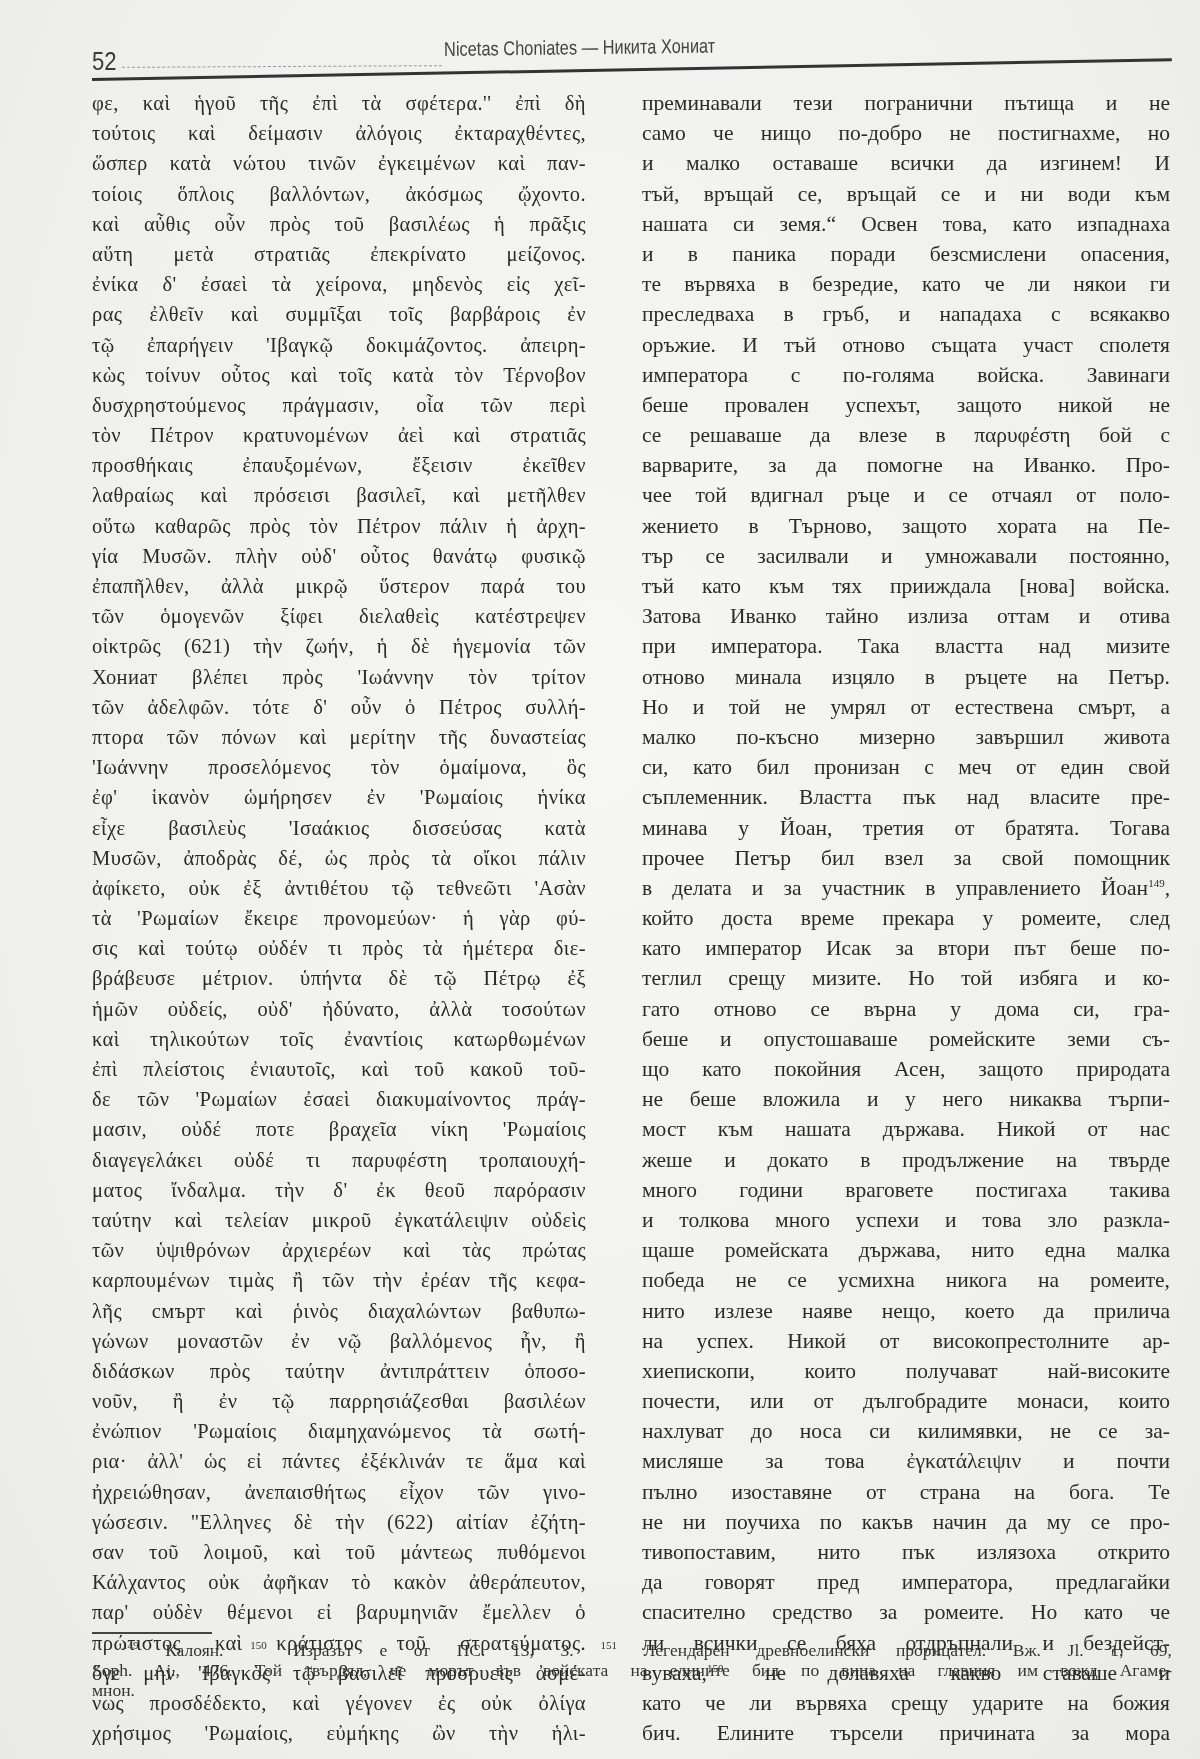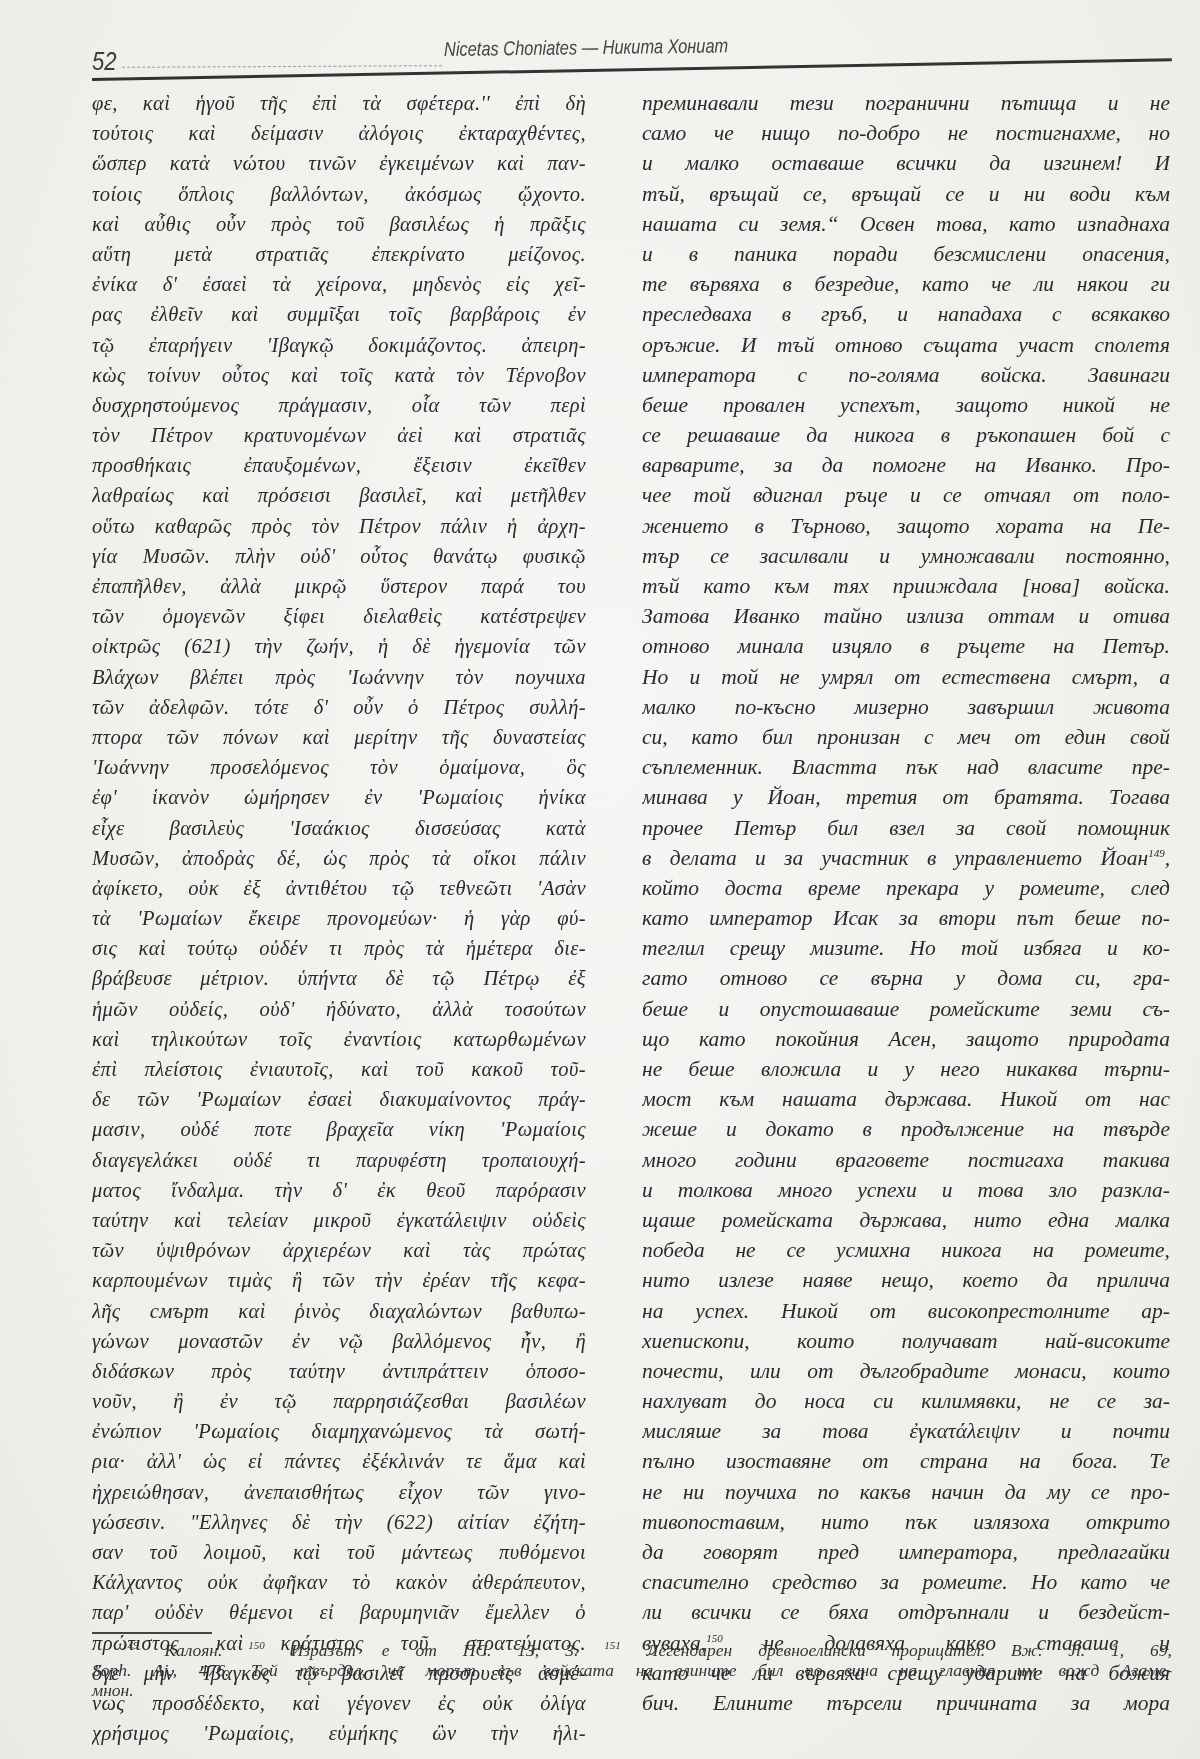--- a/index.html
+++ b/index.html
@@ -4,21 +4,21 @@
 <style>
   html, body { margin: 0; padding: 0; }
   body {
     width: 1200px; height: 1759px; overflow: hidden;
     background: #f2f2f0;
     font-family: "Liberation Serif", "DejaVu Serif", serif;
     color: #2a2a2a;
     position: relative;
   }
   .page { position: absolute; left: 0; top: 0; width: 1200px; height: 1759px;
-    background: radial-gradient(ellipse at 50% 40%, #f6f6f4 0%, #efefec 70%, #e9e9e6 100%); font-style: italic; }
+    background: radial-gradient(ellipse at 50% 40%, #f6f6f4 0%, #efefec 70%, #e9e9e6 100%); }
   .header { position: absolute; left: 92px; top: 18px; width: 1080px; height: 60px; }
   .page-number { position: absolute; left: 0; top: 28px; font-size: 26px;
     font-family: "Liberation Sans", sans-serif; color: #3a3a3a; transform: scaleX(0.85); transform-origin: left; }
   .running-head { position: absolute; left: 352px; top: 20px; font-size: 20px;
     font-family: "Liberation Sans", sans-serif; color: #444; transform: scaleX(0.82) rotate(-0.6deg); transform-origin: left; white-space: nowrap; }
   .rule-thin { position: absolute; left: 30px; top: 48px; width: 320px; border-top: 1px dashed #999; transform: rotate(-0.3deg); }
   .rule-thick { position: absolute; left: 0; top: 60px; width: 1080px; height: 0;
     border-top: 3px solid #333; transform: rotate(-1.05deg); transform-origin: left; }
   .col { position: absolute; top: 88px; }
   .col-greek { left: 92px; width: 494px; }
@@ -59,21 +59,21 @@
       <span class="line">κὼς τοίνυν οὗτος καὶ τοῖς κατὰ τὸν Τέρνοβον</span>
       <span class="line">δυσχρηστούμενος πράγμασιν, οἷα τῶν περὶ</span>
       <span class="line">τὸν Πέτρον κρατυνομένων ἀεὶ καὶ στρατιᾶς</span>
       <span class="line">προσθήκαις ἐπαυξομένων, ἔξεισιν ἐκεῖθεν</span>
       <span class="line">λαθραίως καὶ πρόσεισι βασιλεῖ, καὶ μετῆλθεν</span>
       <span class="line">οὕτω καθαρῶς πρὸς τὸν Πέτρον πάλιν ἡ ἀρχη-</span>
       <span class="line">γία Μυσῶν. πλὴν οὐδ' οὗτος θανάτῳ φυσικῷ</span>
       <span class="line">ἐπαπῆλθεν, ἀλλὰ μικρῷ ὕστερον παρά του</span>
       <span class="line">τῶν ὁμογενῶν ξίφει διελαθεὶς κατέστρεψεν</span>
       <span class="line">οἰκτρῶς (621) τὴν ζωήν, ἡ δὲ ἡγεμονία τῶν</span>
-      <span class="line">Βλάχων βλέπει πρὸς 'Ιωάννην τὸν поучиха</span>
+      <span class="line">Хониат βλέπει πρὸς 'Ιωάννην τὸν τρίτον</span>
       <span class="line">τῶν ἀδελφῶν. τότε δ' οὖν ὁ Πέτρος συλλή-</span>
       <span class="line">πτορα τῶν πόνων καὶ μερίτην τῆς δυναστείας</span>
       <span class="line">'Ιωάννην προσελόμενος τὸν ὁμαίμονα, ὃς</span>
       <span class="line">ἐφ' ἱκανὸν ὡμήρησεν ἐν 'Ρωμαίοις ἡνίκα</span>
       <span class="line">εἶχε βασιλεὺς 'Ισαάκιος δισσεύσας κατὰ</span>
       <span class="line">Μυσῶν, ἀποδρὰς δέ, ὡς πρὸς τὰ οἴκοι πάλιν</span>
       <span class="line">ἀφίκετο, οὐκ ἐξ ἀντιθέτου τῷ τεθνεῶτι 'Ασὰν</span>
       <span class="line">τὰ 'Ρωμαίων ἔκειρε προνομεύων· ἡ γὰρ φύ-</span>
       <span class="line">σις καὶ τούτῳ οὐδέν τι πρὸς τὰ ἡμέτερα διε-</span>
       <span class="line">βράβευσε μέτριον. ὑπήντα δὲ τῷ Πέτρῳ ἐξ</span>
@@ -108,27 +108,28 @@
       <span class="line"><span>само че нищо по-добро не постигнахме, но</span></span>
       <span class="line"><span>и малко оставаше всички да изгинем! И</span></span>
       <span class="line"><span>тъй, връщай се, връщай се и ни води към</span></span>
       <span class="line"><span>нашата си земя.“ Освен това, като изпаднаха</span></span>
       <span class="line"><span>и в паника поради безсмислени опасения,</span></span>
       <span class="line"><span>те вървяха в безредие, като че ли някои ги</span></span>
       <span class="line"><span>преследваха в гръб, и нападаха с всякакво</span></span>
       <span class="line"><span>оръжие. И тъй отново същата участ сполетя</span></span>
       <span class="line"><span>императора с по-голяма войска. Завинаги</span></span>
       <span class="line"><span>беше провален успехът, защото никой не</span></span>
-      <span class="line"><span>се решаваше да никога в ръкопашен бой с</span></span>
+      <span class="line"><span>се решаваше да влезе в παρυφέστη бой с</span></span>
       <span class="line"><span>варварите, за да помогне на Иванко. Про-</span></span>
       <span class="line"><span>чее той вдигнал ръце и се отчаял от поло-</span></span>
       <span class="line"><span>жението в Търново, защото хората на Пе-</span></span>
       <span class="line"><span>тър се засилвали и умножавали постоянно,</span></span>
       <span class="line"><span>тъй като към тях прииждала [нова] войска.</span></span>
       <span class="line"><span>Затова Иванко тайно излиза оттам и отива</span></span>
+      <span class="line"><span>при императора. Така властта над мизите</span></span>
       <span class="line"><span>отново минала изцяло в ръцете на Петър.</span></span>
       <span class="line"><span>Но и той не умрял от естествена смърт, а</span></span>
       <span class="line"><span>малко по-късно мизерно завършил живота</span></span>
       <span class="line"><span>си, като бил пронизан с меч от един свой</span></span>
       <span class="line"><span>съплеменник. Властта пък над власите пре-</span></span>
       <span class="line"><span>минава у Йоан, третия от братята. Тогава</span></span>
       <span class="line"><span>прочее Петър бил взел за свой помощник</span></span>
       <span class="line"><span>в делата и за участник в управлението Йоан</span><sup>149</sup><span>,</span></span>
       <span class="line"><span>който доста време прекара у ромеите, след</span></span>
       <span class="line"><span>като император Исак за втори път беше по-</span></span>

